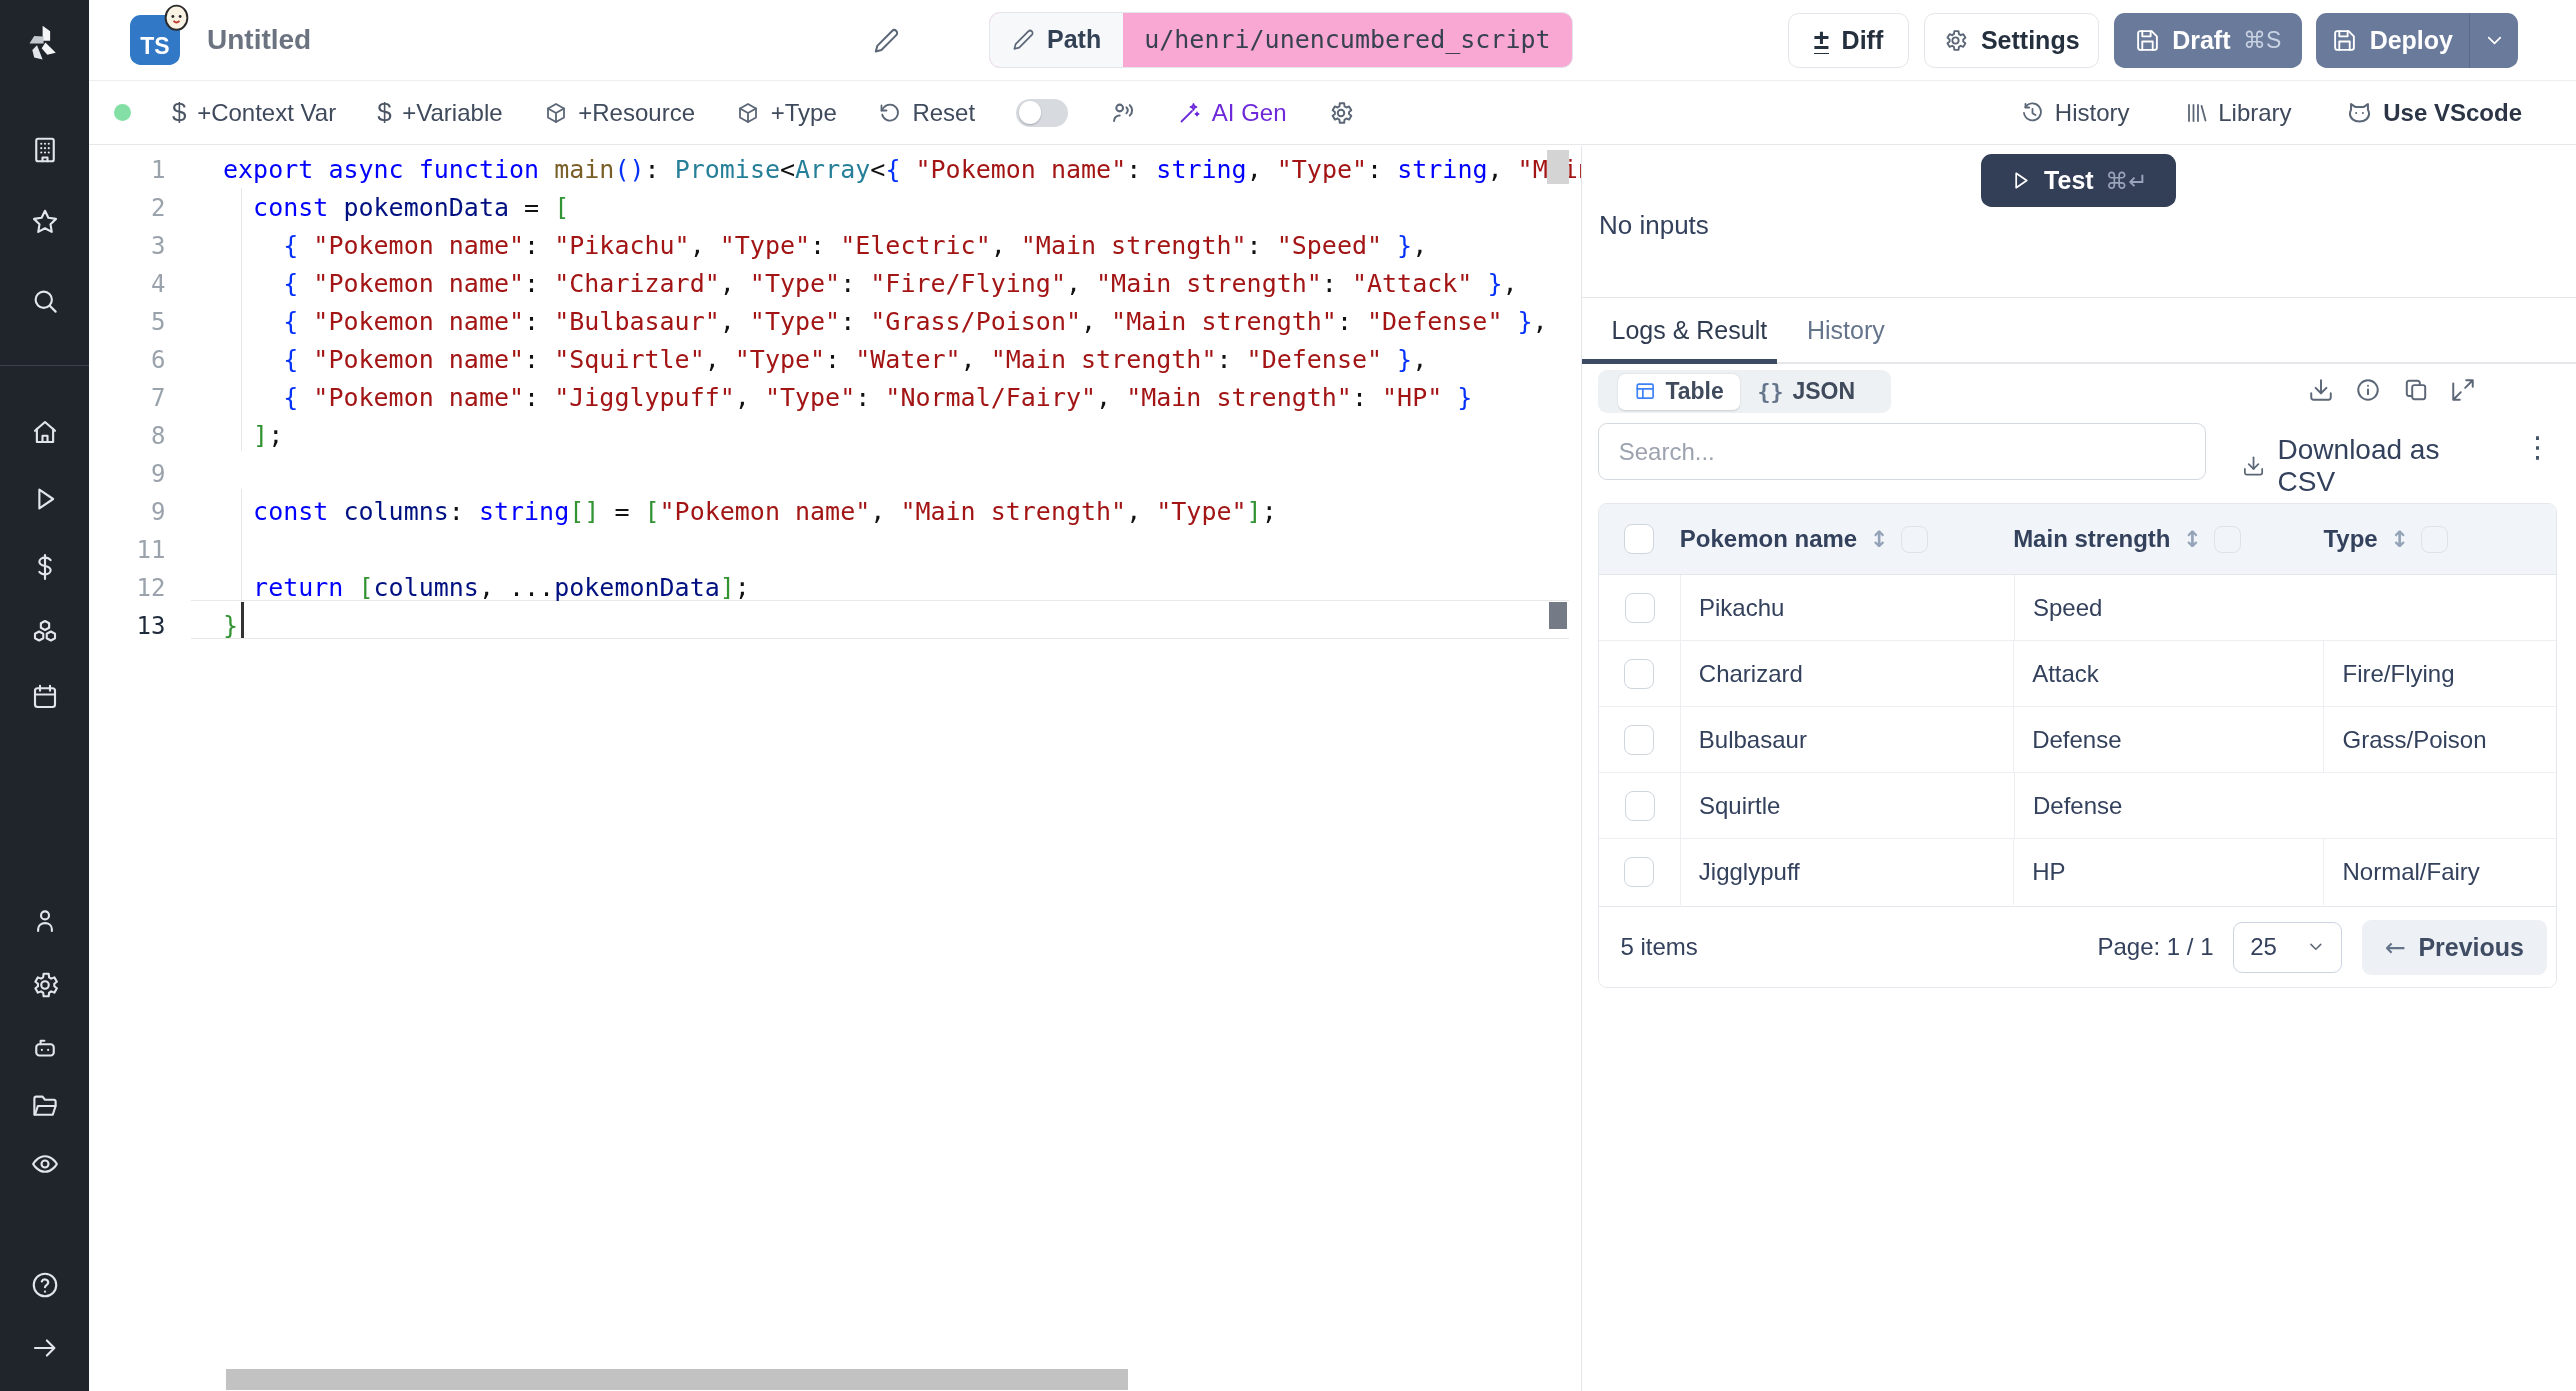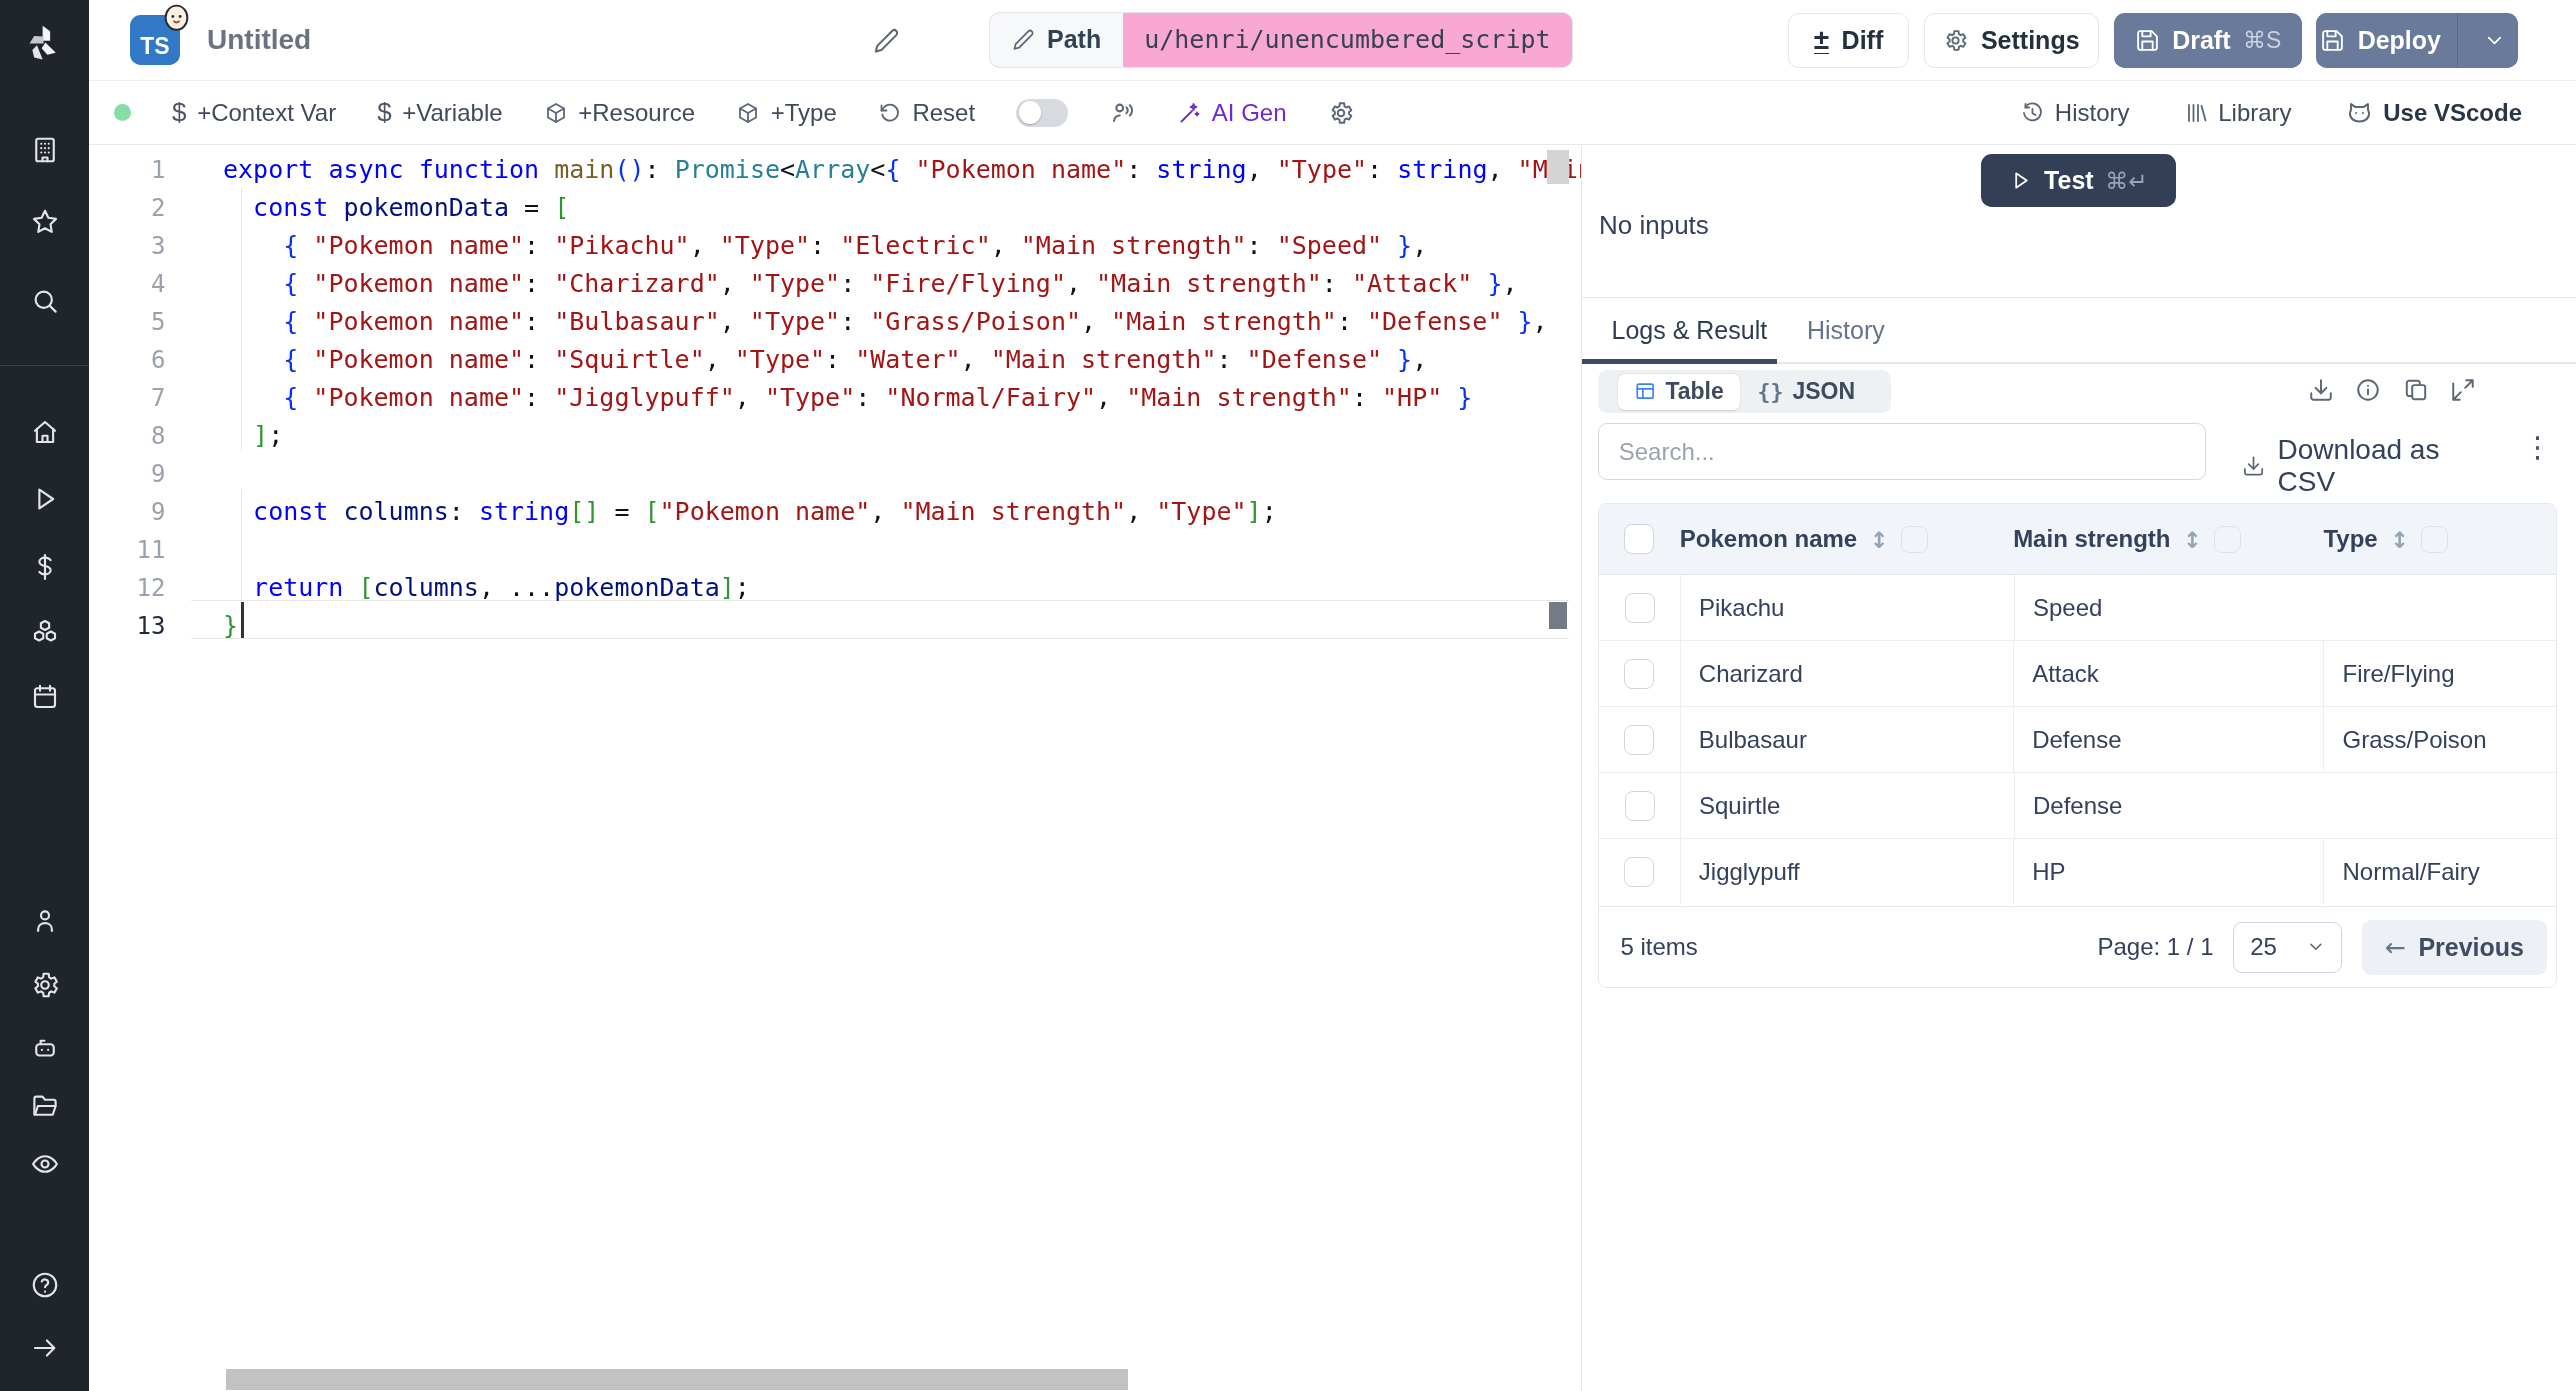--- a/index.html
+++ b/index.html
@@ -110,21 +110,21 @@
   .search-input::placeholder { color:#9ca3af; }
   .csv { position:absolute; left:660px; top:288px; display:flex; align-items:center; gap:12.5px;
     font-size:28px; font-weight:500; color:#33415c; }
   .csv .icon-ln { width:24px; height:24px; }
   .kebab { position:absolute; left:941px; top:284px; font-size:29px; color:#475569; }
 
   
   .card { position:absolute; left:16px; top:357px; width:959px; height:485px;
     border:0.9px solid #e4e7eb; border-radius:9px; overflow:hidden; background:#fff; }
   .thead { display:flex; height:71px; background:#f1f5f9; border-bottom:0.9px solid #e2e6ea; align-items:center; }
-  .th { display:flex; align-items:flex-end; gap:12.5px; font-size:24px; font-weight:700; color:#33415c; }
+  .th { display:flex; align-items:center; gap:12.5px; font-size:24px; font-weight:700; color:#33415c; }
   .cbox { width:30px; height:30px; border:1.3px solid #cfd6dd; border-radius:8px; background:#fff; }
   .minibox { width:27px; height:27px; border:1.3px solid #dde3e9; border-radius:8px; background:#f1f5f9; }
   .sort { font-size:22.4px; color:#94a3b8; font-family:"DejaVu Sans", sans-serif; }
   .tbody .trow { display:flex; height:66px; border-bottom:0.9px solid #eceef1; align-items:center; }
   .tbody .trow:last-child { border-bottom:none; }
   .td { height:66px; display:flex; align-items:center; font-size:24px; color:#33415c;
     border-left:0.9px solid #eceef1; padding-left:18px; }
   .td.first { border-left:none; justify-content:center; padding-left:0; }
   .c0{width:81px;} .c1{width:334px;} .c2{width:311px;} .c3{width:233px;}
   .pager { position:absolute; left:0; bottom:0; width:100%; height:81px; border-top:0.9px solid #e4e7eb;
@@ -296,21 +296,21 @@
     <span class="icon-ln">
       <svg viewBox="0 0 24 24">
           <path d="M19 21H5a2 2 0 0 1-2-2V5a2 2 0 0 1 2-2h11l5 5v11a2 2 0 0 1-2 2z"></path>
           <path d="M17 21v-8H7v8"></path>
           <path d="M7 3v5h8V3"></path>
         </svg>
     </span>
     <span>Draft</span>
     <span class="kbd">⌘S</span>
   </div>
-  <div class="tb-btn tb-primary" style="left:2227px;width:202px;gap:12px;padding:0">
+  <div class="tb-btn tb-primary" style="left:2227px;width:202px;gap:0;padding:0">
     <span style="display:flex;align-items:center;gap:12.5px;flex:1;justify-content:center">
       <span class="icon-ln">
         <svg viewBox="0 0 24 24">
             <path d="M19 21H5a2 2 0 0 1-2-2V5a2 2 0 0 1 2-2h11l5 5v11a2 2 0 0 1-2 2z"></path>
             <path d="M17 21v-8H7v8"></path>
             <path d="M7 3v5h8V3"></path>
           </svg>
       </span>
       <span>Deploy</span>
     </span>

